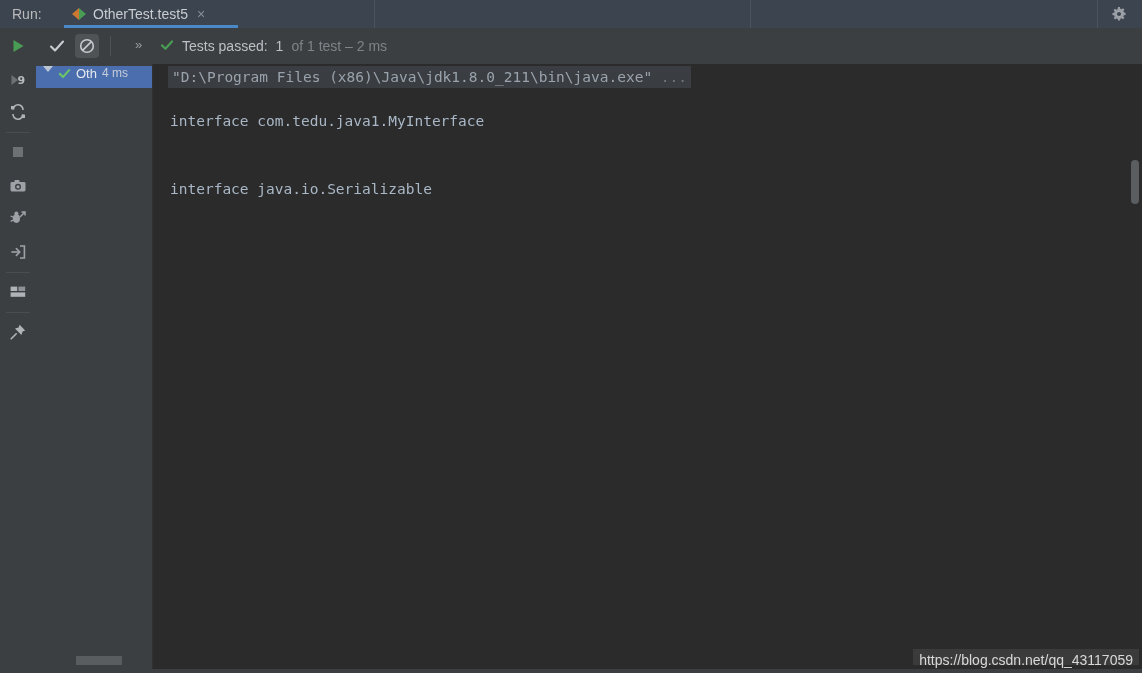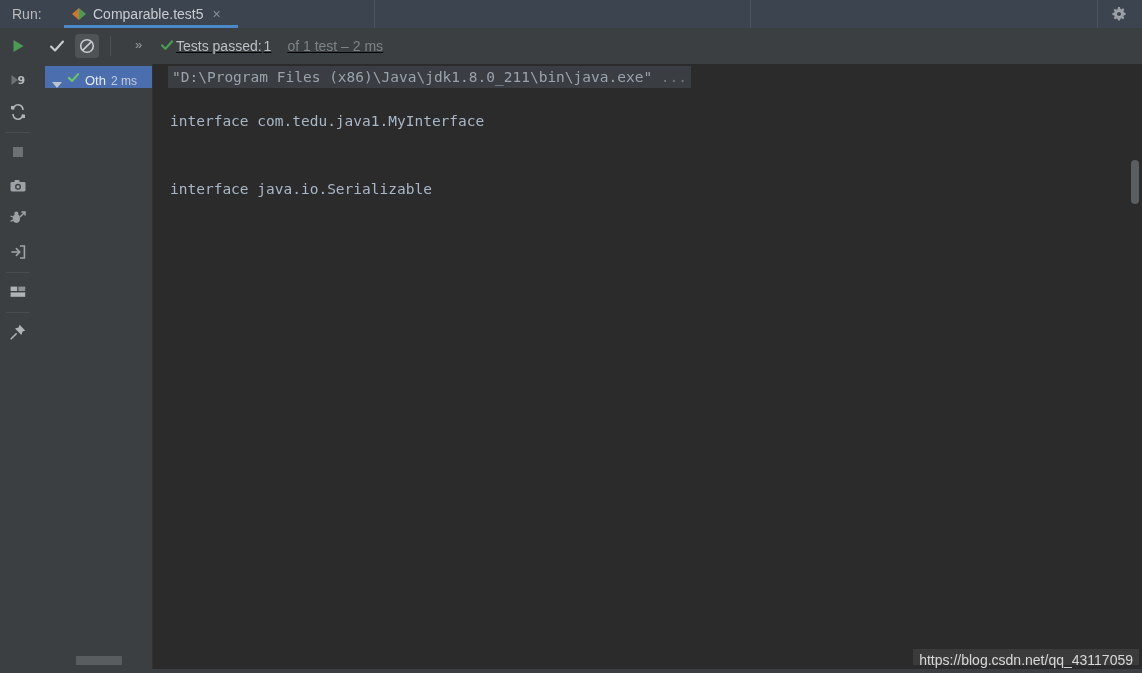--- a/index.html
+++ b/index.html
@@ -43,44 +43,44 @@
   .tb-ignore{
     position:absolute;left:75px;top:6px;width:24px;height:24px;
     background:#4f5356;border-radius:4px;
   }
   .tb-ignore svg{position:absolute;left:4px;top:4px;}
   .tb-sep{position:absolute;left:110px;top:8px;width:1px;height:20px;background:#4e5254;}
   .tb-chevrons{
     position:absolute;left:135px;top:9px;color:#9a9fa3;font-size:13px;letter-spacing:-1px;
   }
   .tb-status{
-    position:absolute;left:160px;top:8px;height:20px;display:flex;align-items:center;gap:2px;
-    font-size:14px;white-space:nowrap;text-decoration:underline;
+    position:absolute;left:160px;top:8px;height:20px;display:flex;align-items:center;gap:8px;
+    font-size:14px;white-space:nowrap;
   }
   .st-main{color:#bcc0c4;}
   .st-count{color:#bcc0c4;}
-  .st-dim{color:#7e8487;margin-left:14px;}
+  .st-dim{color:#7e8487;}
 
   
   .sidebar{
     position:absolute;left:0;top:28px;width:36px;height:645px;background:#3c3f41;
   }
   .side-btn{
     position:absolute;left:6px;width:24px;height:24px;
     display:flex;align-items:center;justify-content:center;
   }
   .side-sep{position:absolute;left:6px;width:24px;height:1px;background:#4a4d4f;}
 
   
   .treepanel{
     position:absolute;left:36px;top:64px;width:116px;height:609px;background:#3c3f41;
   }
   .tree-row{
-    position:absolute;left:9px;top:2px;width:116px;height:22px;background:#4b6eaf;
-    display:flex;align-items:flex-end;gap:5px;padding-left:7px;box-sizing:border-box;
+    position:absolute;left:0;top:2px;width:116px;height:22px;background:#4b6eaf;
+    display:flex;align-items:flex-start;gap:5px;padding-left:7px;box-sizing:border-box;
   }
   .tri{width:0;height:0;border-left:5px solid transparent;border-right:5px solid transparent;border-top:6px solid #bcc5d2;flex:0 0 auto;}
   .tree-label{color:#e6e9ee;font-size:13px;white-space:nowrap;}
   .tree-time{color:#c6cdd8;font-size:12px;}
   .tree-scroll{
     position:absolute;left:40px;bottom:8px;width:46px;height:9px;background:#5a5d5f;border-radius:1px;
   }
   .split-v{position:absolute;left:152px;top:64px;width:1px;height:609px;background:#2f3133;}
 
   
@@ -116,21 +116,21 @@
 <div class="root">
 
   <div class="titlebar">
     <div class="run-label">Run:</div>
 
     <div class="tab">
       <span class="tab-icon">
         <span class="l"></span>
           <span class="r"></span>
       </span>
-      <span class="tab-title">Comparable.test5</span>
+      <span class="tab-title">OtherTest.test5</span>
       <span class="tab-close">×</span>
     </div>
     <div class="tab-underline"></div>
 
     <div class="divider-v" style="left:374px;"></div>
     <div class="divider-v" style="left:750px;"></div>
     <div class="divider-v" style="left:1097px;"></div>
 
     <span class="gear">
       <svg width="16" height="16" viewBox="0 0 16 16">
@@ -253,21 +253,21 @@
 
   <div class="treepanel">
     <div class="tree-row">
       <span class="tri"></span>
       <span>
         <svg width="13" height="13" viewBox="0 0 14 14">
           <path d="M2 7.4 L5.4 10.8 L12 3.4" stroke="#6ac46a" stroke-width="2.3" fill="none" stroke-linecap="round" stroke-linejoin="round"></path>
         </svg>
       </span>
       <span class="tree-label">Oth</span>
-      <span class="tree-time">2 ms</span>
+      <span class="tree-time">4 ms</span>
     </div>
     <div class="tree-scroll"></div>
   </div>
   <div class="split-v"></div>
 
   <div class="console">
 
     <div class="cmdline"><span>"D:\Program Files (x86)\Java\jdk1.8.0_211\bin\java.exe"</span><span class="cmd-ellipsis"> ...</span></div>
 
     <div class="cline" style="top:46px;text-align:right;">interface com.tedu.java1.MyInterface</div>

